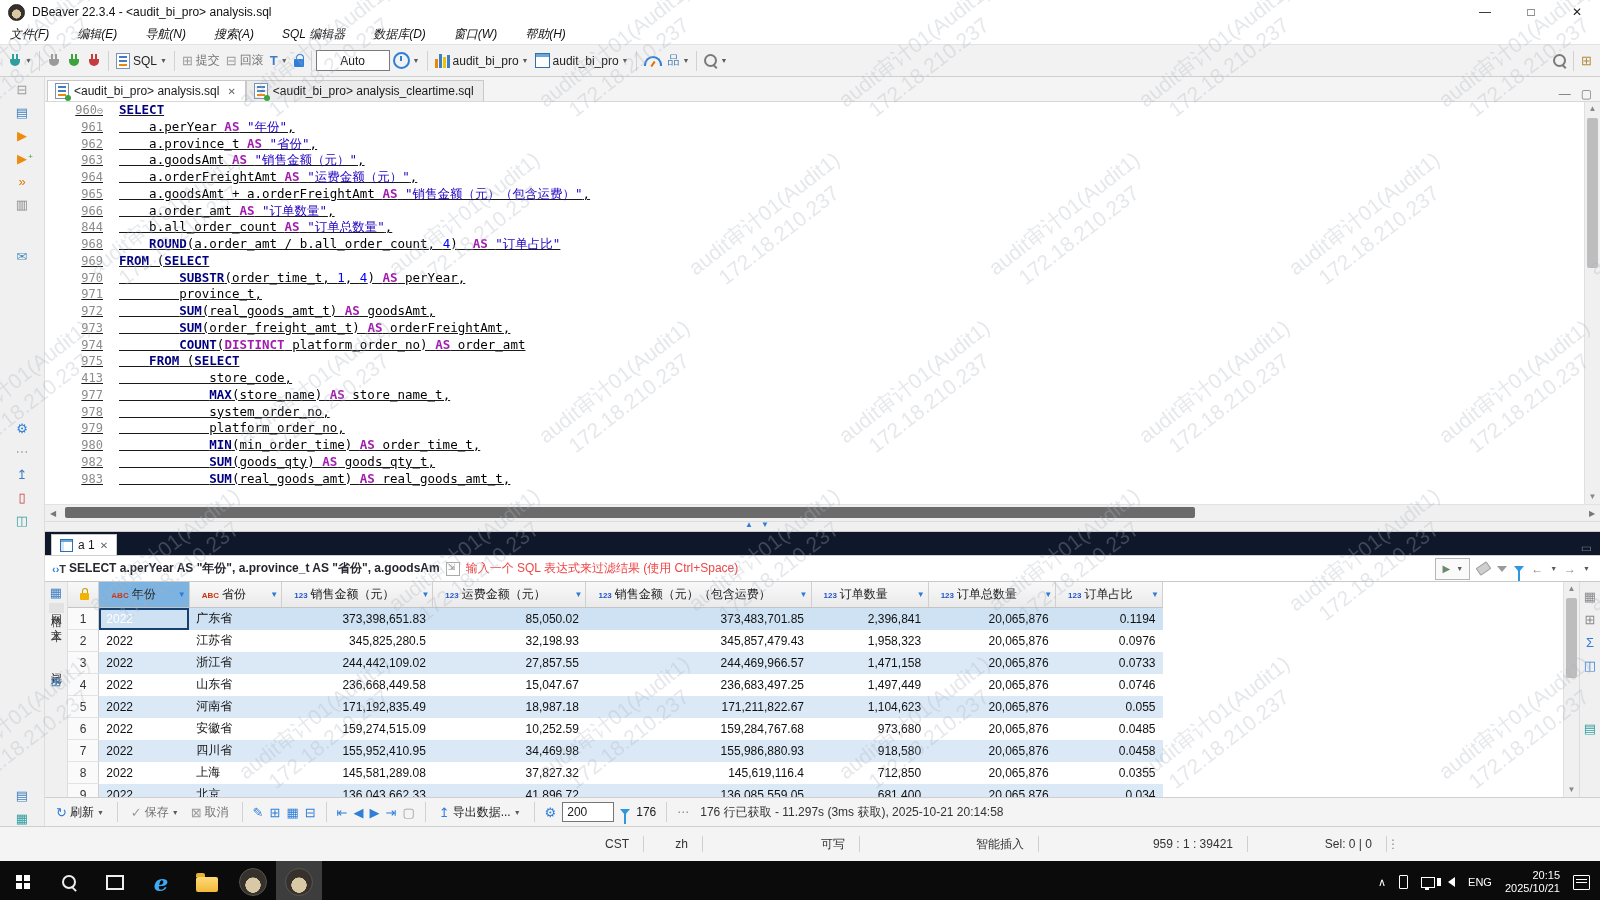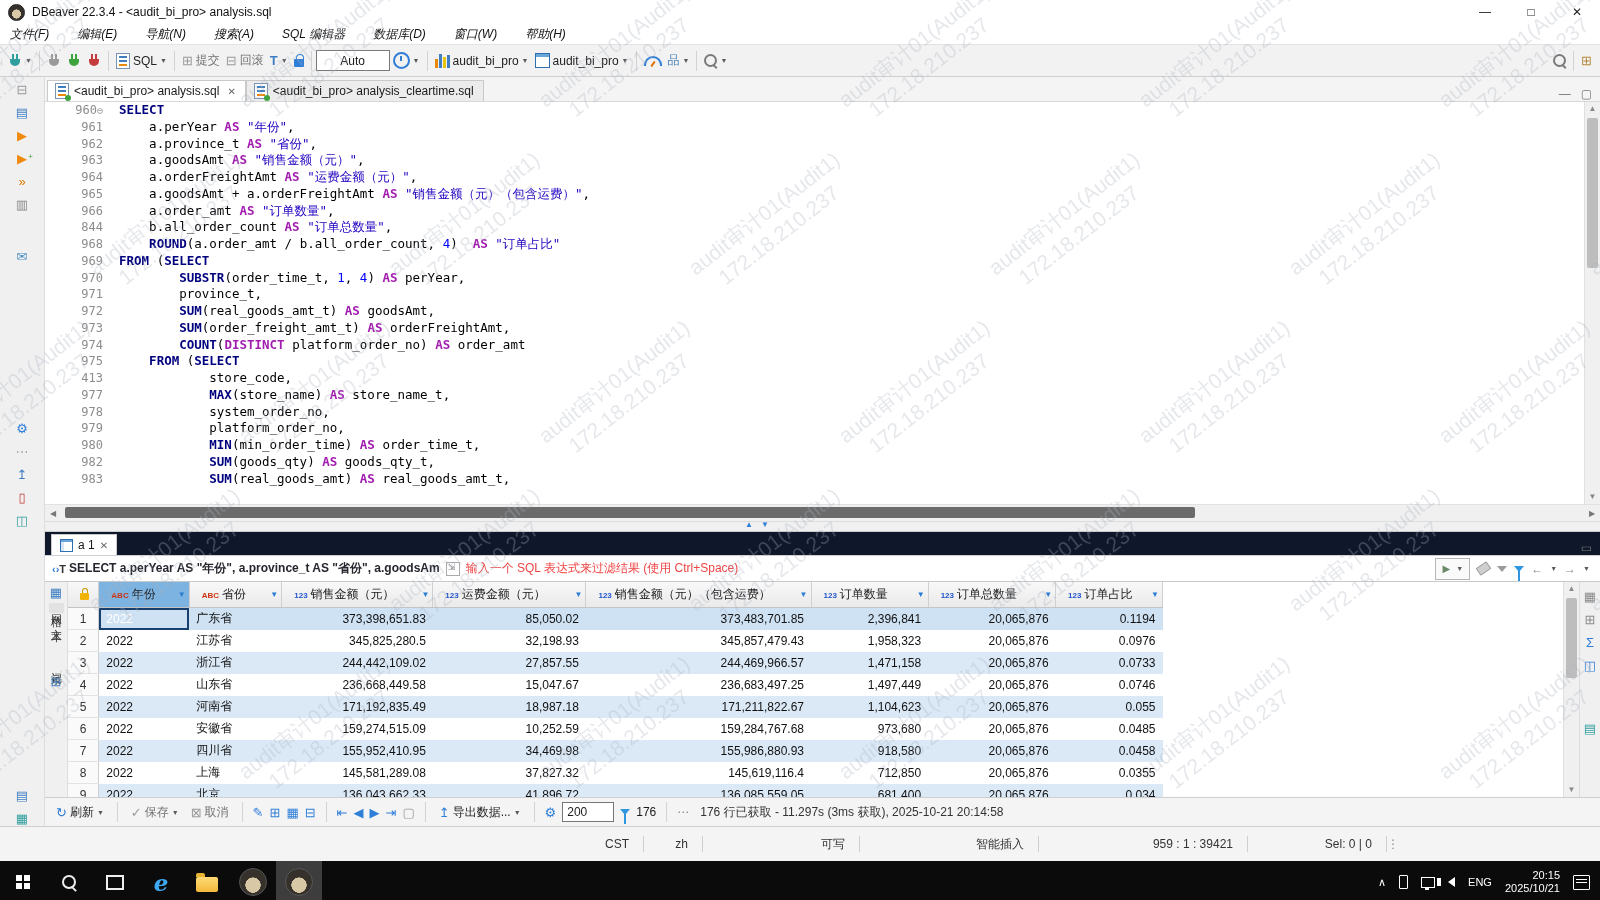--- a/index.html
+++ b/index.html
@@ -51,21 +51,21 @@
   .rail .ric sup{font-size:8px;position:absolute;right:-6px;top:-2px;color:#3da33d;}
   .content{flex:1;display:flex;flex-direction:column;min-width:0;}
   
   .tabstrip{height:24px;background:#f4f4f4;border-bottom:1px solid #d8d8d8;display:flex;align-items:flex-end;padding-left:2px;flex:none;}
   .tab{display:flex;align-items:center;gap:5px;padding:3px 9px 3px 7px;border:1px solid #c9c9c9;border-bottom:none;background:#ececec;height:21px;box-sizing:border-box;}
   .tab.active{background:#fff;}
   .tab .close{color:#666;font-size:10px;margin-left:3px;}
   .strip-right{margin-left:auto;display:flex;gap:10px;padding:0 8px;align-items:center;color:#777;}
   
   .editor{height:402px;background:#fff;position:relative;overflow:hidden;flex:none;}
-  .cline{display:flex;height:16.75px;line-height:16.75px;font-family:"DejaVu Sans Mono","Liberation Mono",monospace;font-size:12.5px;white-space:pre;}
+  .cline{display:flex;height:16.75px;line-height:16.75px;font-family:"DejaVu Sans Mono","Liberation Mono",monospace;font-size:12.5px;white-space:pre;text-decoration:underline;}
   .lnum{width:58px;flex:none;text-align:right;color:#8c8c8c;font-size:12px;padding-right:4px;}
   .fold{color:#9a9a9a;font-size:10px;}
   .codetxt{padding-left:12px;color:#000;}
   .kw{color:#00007f;font-weight:bold;}
   .kw2{color:#a21caf;font-weight:bold;}
   .str{color:#2000c0;}
   .num{color:#0000ff;}
   .vscroll{position:absolute;right:0;top:0;bottom:0;width:15px;background:#f0f0f0;border-left:1px solid #e0e0e0;font-size:8px;color:#888;text-align:center;}
   .vthumb{position:absolute;left:2px;right:2px;background:#bdbdbd;border-radius:2px;}
   .varr{position:absolute;left:0;right:0;height:14px;line-height:14px;}

